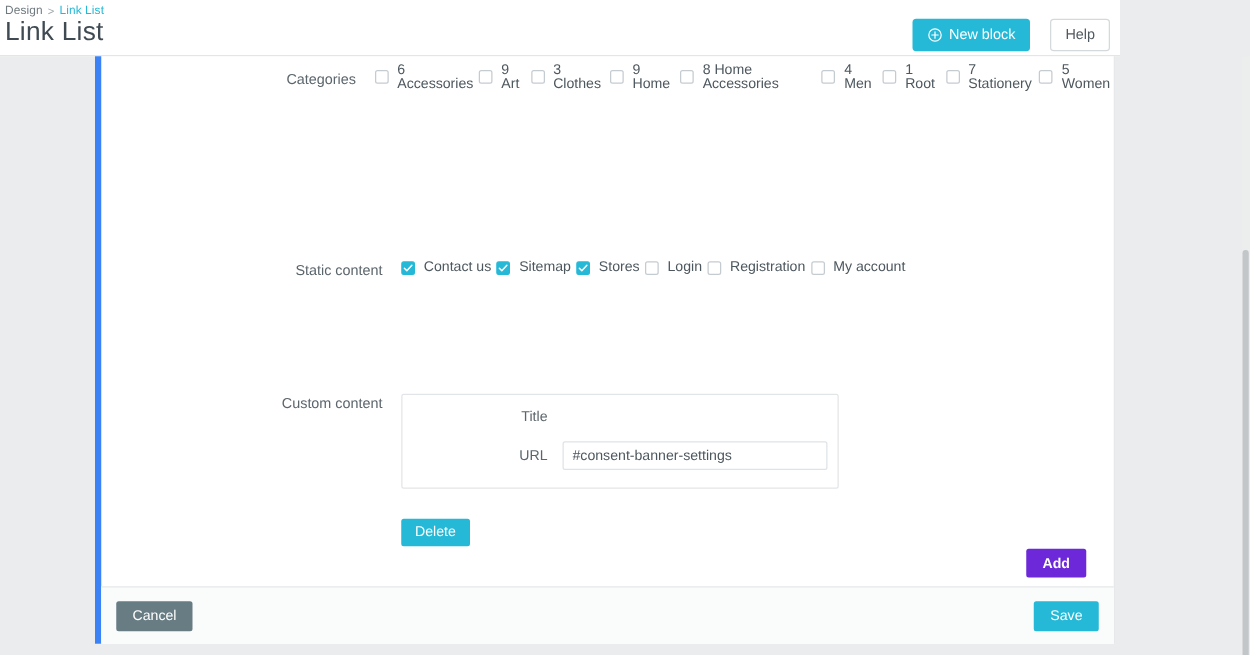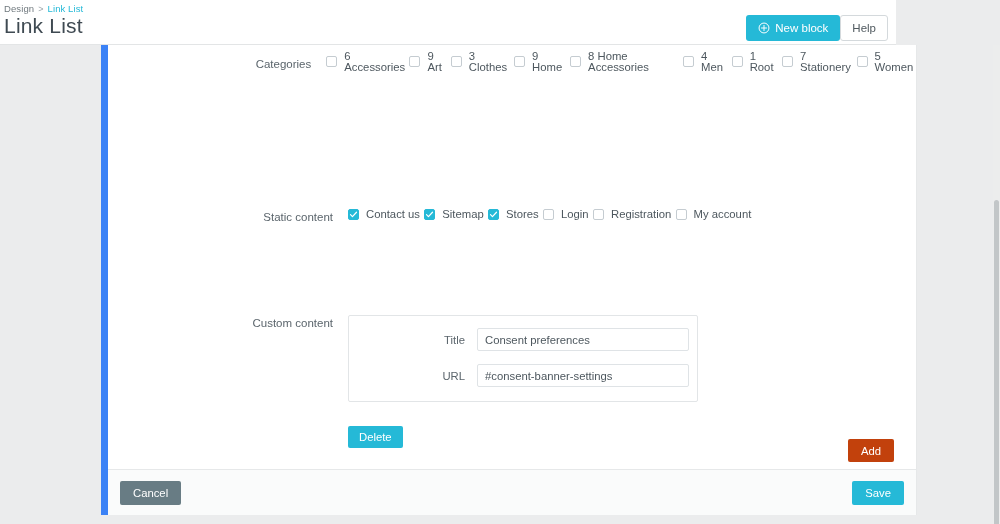--- a/index.html
+++ b/index.html
@@ -25,43 +25,43 @@
     display: flex; align-items: center; gap: 4px;
   }
   .breadcrumb .crumb-sep { color: #9aa3a8; font-size: 9px; }
   .breadcrumb .crumb-link { color: #25b9d7; text-decoration: none; }
   .page-title {
     position: absolute; left: 4px; top: 14px;
     font-size: 21px; color: #3f4a52; font-weight: 400; letter-spacing: .2px;
   }
   .header-actions {
     position: absolute; right: 8px; top: 15px;
-    display: flex; align-items: center; gap: 0;
+    display: flex; align-items: center; gap: 16px;
   }
   .btn {
     border: none; border-radius: 3px; cursor: pointer;
     font-family: "Liberation Sans", sans-serif;
     display: inline-flex; align-items: center; justify-content: center;
   }
   .btn-primary {
     background: #25b9d7; color: #ffffff;
     font-size: 11.5px; height: 26px; padding: 0 12px; gap: 5px;
   }
   .btn-default {
     background: #ffffff; color: #50595f; border: 1px solid #d4d9dc;
     font-size: 11.5px; height: 26px; padding: 0 11px;
   }
   .plus-icon { display: inline-flex; width: 12px; height: 12px; }
 
   
   .card {
-    position: absolute; left: 101px; top: 45px;
+    position: absolute; left: 76px; top: 45px;
     width: 816px; height: 470px;
     background: #ffffff;
-    border-left: 7px solid #3b82f6;
+    border-left: 5px solid #3b82f6;
     border-right: 1px solid #e6e8e9;
   }
   .card-body { position: relative; height: 424px; }
 
   
   .field-row { position: absolute; display: flex; }
   .field-label {
     width: 240px; text-align: right; padding-right: 15px;
     font-size: 11.5px; color: #5b656c; line-height: 16px;
   }
@@ -93,22 +93,22 @@
     border: 1px solid #dfe3e6; border-radius: 2px;
     font-size: 11.3px; color: #4d575e; background: #fff;
     font-family: "Liberation Sans", sans-serif; outline: none;
   }
   .btn-delete {
     background: #25b9d7; color: #fff; font-size: 11.3px;
     height: 22px; padding: 0 11px; border-radius: 2px;
   }
   .btn-add {
     position: absolute; right: 22px; top: 394px;
-    background: #c2410c; color: #fff; font-size: 11.3px;
-    height: 23px; padding: 0 13px; border-radius: 2px;
+    background: #6d28d9; color: #fff; font-size: 11.3px;
+    height: 23px; padding: 0 13px; border-radius: 2px; font-weight: bold;
   }
 
   
   .card-footer {
     position: absolute; left: 0; bottom: 0; width: 100%; height: 46px;
     background: #fafbfb; border-top: 1px solid #e6e8e9;
     display: flex; align-items: center; justify-content: space-between;
     padding: 0 12px;
   }
   .btn-cancel {
@@ -283,21 +283,20 @@
 
         </div>
       </div>
 
       <div class="field-row" style="left:0; top:270px;">
         <div class="field-label">Custom content</div>
         <div style="position:relative;">
           <div class="custom-panel">
             <div class="cc-row">
               <div class="cc-label">Title</div>
-              <input class="cc-input" type="text" value="Consent preferences" style="">
             </div>
             <div class="cc-row">
               <div class="cc-label">URL</div>
               <input class="cc-input" type="text" value="#consent-banner-settings" style="">
             </div>
           </div>
 
           
 
           <button class="btn btn-delete" style="margin-top:24px;">Delete</button>

